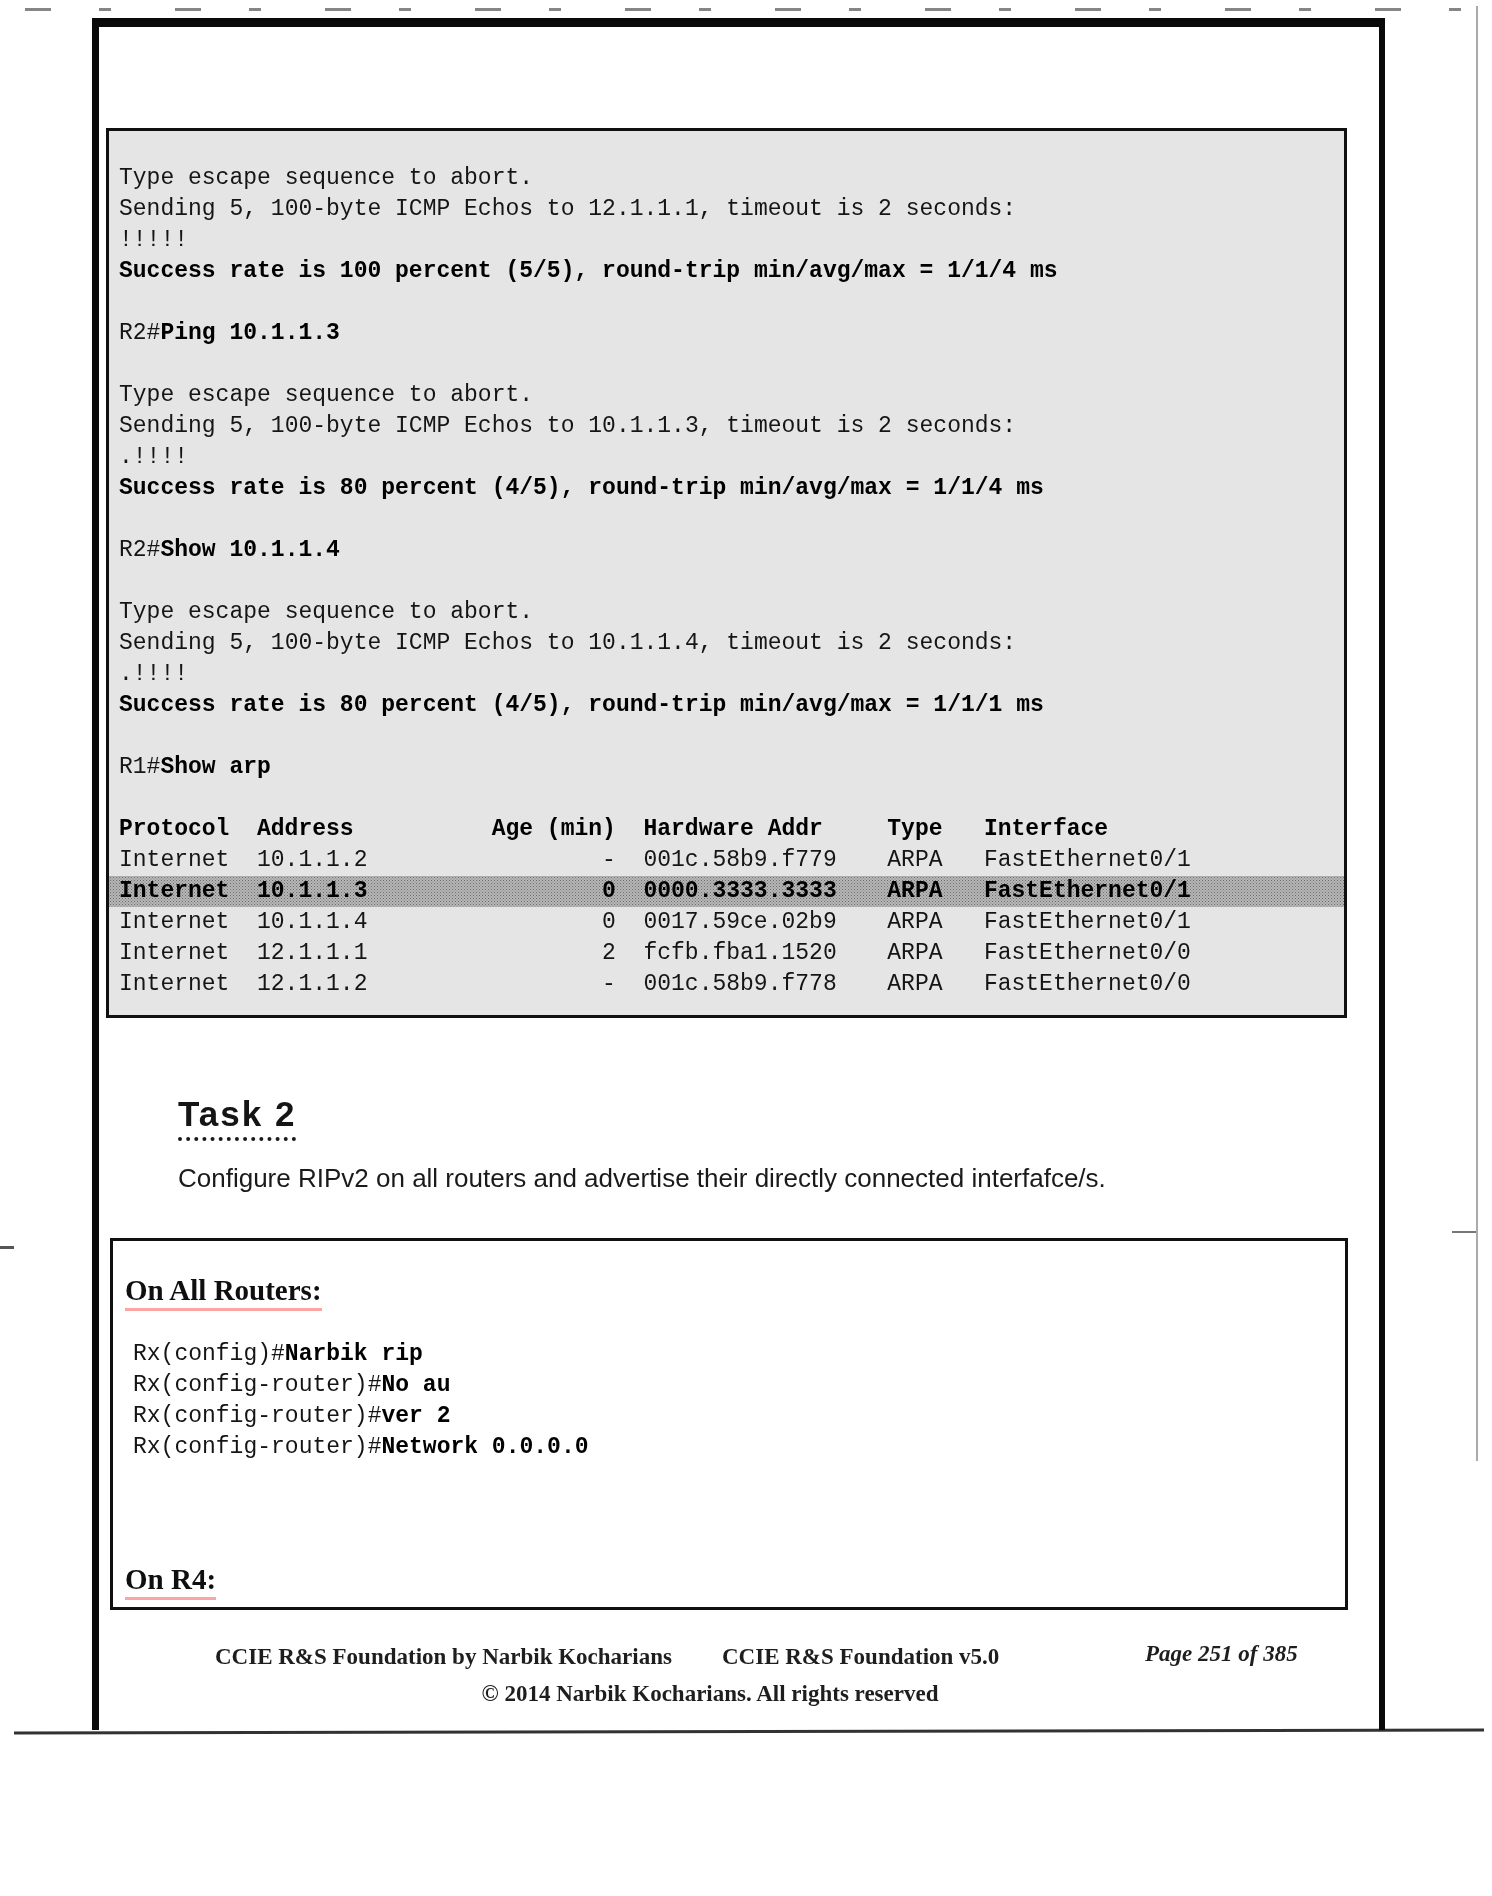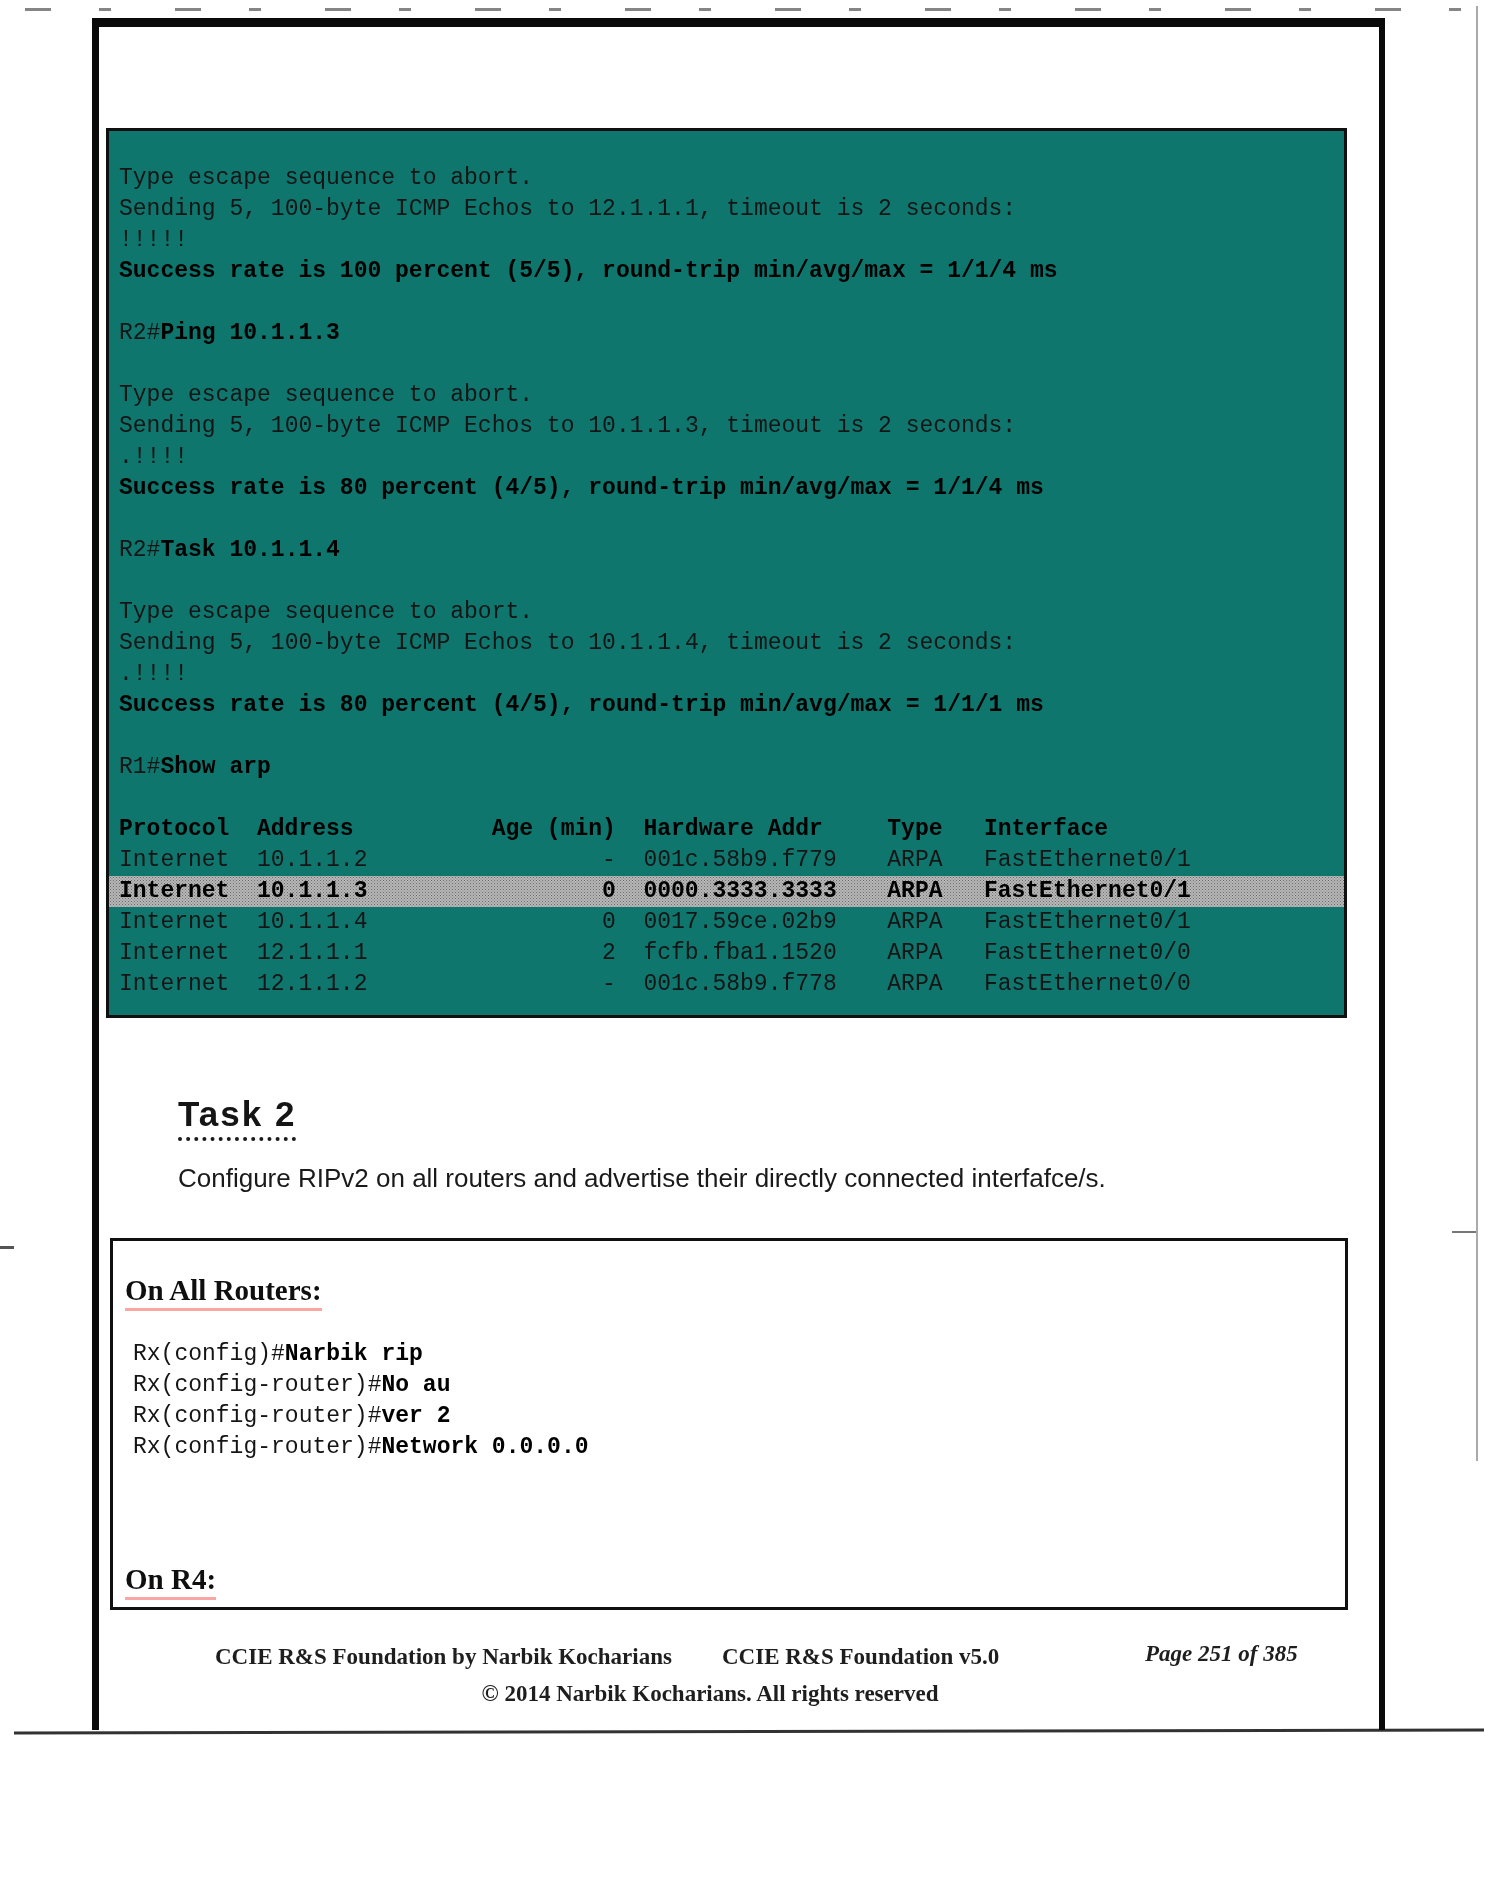--- a/index.html
+++ b/index.html
@@ -19,21 +19,21 @@
   
   .page-frame{
     position:absolute; left:92px; top:18px; width:1293px; height:1712px;
     border-top:9px solid #0a0a0a; border-left:7px solid #0a0a0a; border-right:6px solid #0a0a0a;
     background:transparent;
   }
 
   
   .term-box{
     position:absolute; left:106px; top:128px; width:1241px; height:890px;
-    border:3px solid #101010; background:#0f766e;
+    border:3px solid #101010; background:#e5e5e5;
   }
   .term-content{ padding-top:32px; font-family:"Liberation Mono","DejaVu Sans Mono",monospace; font-size:23px; color:#151515; }
   .tline{ height:31px; line-height:31px; white-space:pre; padding-left:10px; }
   .tline span{ white-space:pre; }
   .tline .b{ font-weight:bold; color:#000; }
 
   
   .arow{ height:31px; line-height:31px; white-space:pre; padding-left:10px; display:flex; font-family:"Liberation Mono","DejaVu Sans Mono",monospace; font-size:23px; }
   .arow span{ display:inline-block; white-space:pre; overflow:visible; }
   .arow .c0{ width:10ch; }
@@ -101,21 +101,21 @@
         <div class="tline"><span>!!!!!</span></div>
         <div class="tline"><span class="b">Success rate is 100 percent (5/5), round-trip min/avg/max = 1/1/4 ms</span></div>
         <div class="tline"></div>
         <div class="tline"><span>R2#</span><span class="b">Ping 10.1.1.3</span></div>
         <div class="tline"></div>
         <div class="tline"><span>Type escape sequence to abort.</span></div>
         <div class="tline"><span>Sending 5, 100-byte ICMP Echos to 10.1.1.3, timeout is 2 seconds:</span></div>
         <div class="tline"><span>.!!!!</span></div>
         <div class="tline"><span class="b">Success rate is 80 percent (4/5), round-trip min/avg/max = 1/1/4 ms</span></div>
         <div class="tline"></div>
-        <div class="tline"><span>R2#</span><span class="b">Task 10.1.1.4</span></div>
+        <div class="tline"><span>R2#</span><span class="b">Show 10.1.1.4</span></div>
         <div class="tline"></div>
         <div class="tline"><span>Type escape sequence to abort.</span></div>
         <div class="tline"><span>Sending 5, 100-byte ICMP Echos to 10.1.1.4, timeout is 2 seconds:</span></div>
         <div class="tline"><span>.!!!!</span></div>
         <div class="tline"><span class="b">Success rate is 80 percent (4/5), round-trip min/avg/max = 1/1/1 ms</span></div>
         <div class="tline"></div>
         <div class="tline"><span>R1#</span><span class="b">Show arp</span></div>
         <div class="tline"></div>
       </div>
     <div>

